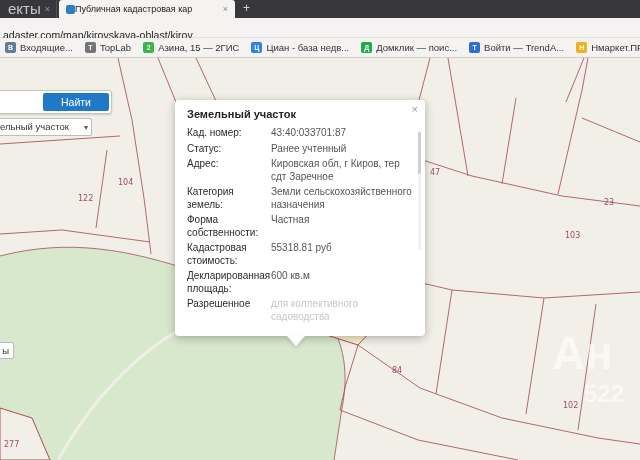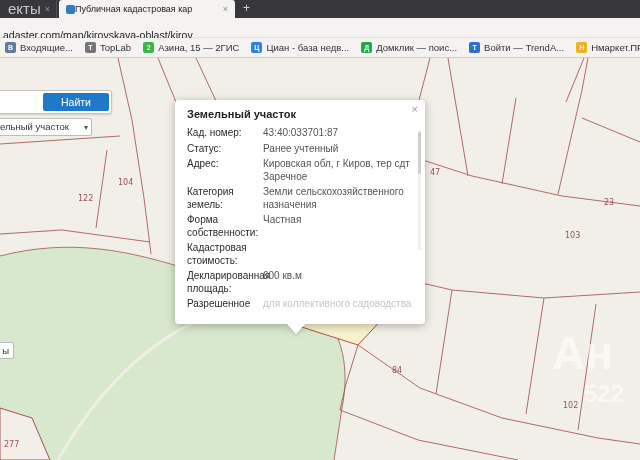--- a/index.html
+++ b/index.html
@@ -40,21 +40,21 @@
 
   .type-select { position:absolute; left:-4px; top:60px; width:96px; height:18px; background:#fff; border:1px solid #bdbdbd; border-radius:2px; font-size:9.5px; color:#333; line-height:16px; padding:0 14px 0 3px; white-space:nowrap; overflow:hidden; z-index:2; }
   .type-caret { position:absolute; right:3px; top:1px; font-size:8px; color:#555; }
 
   .left-chip { position:absolute; left:-6px; top:284px; width:20px; height:17px; background:#fff; border:1px solid #bbb; border-radius:2px; font-size:9.5px; color:#333; line-height:15px; text-align:right; padding-right:4px; z-index:2; }
 
   
   .popup { position:absolute; left:175px; top:42px; width:250px; background:#fff; border-radius:4px; box-shadow:0 2px 10px rgba(0,0,0,.28); padding:8px 12px 10px; z-index:3; }
   .popup-title { text-align:left; font-size:11px; font-weight:bold; color:#222; margin-bottom:7px; }
   .popup-close { position:absolute; right:7px; top:3px; color:#999; font-size:11px; cursor:default; }
-  .prow { display:grid; grid-template-columns:76px 1fr; margin-bottom:3px; font-size:10px; line-height:12.5px; }
+  .prow { display:grid; grid-template-columns:76px 1fr; column-gap:8px; margin-bottom:3px; font-size:10px; line-height:12.5px; }
   .plabel { color:#2b2b2b; }
   .pval { color:#555; }
   .pval.faded { color:#c7c7c7; }
   .popup-scroll { position:absolute; right:4px; top:30px; width:3px; height:120px; background:#efefef; border-radius:2px; }
   .popup-thumb { position:absolute; top:2px; left:0; width:3px; height:42px; background:#cfcfcf; border-radius:2px; }
   .popup-tail { position:absolute; left:112px; bottom:-10px; width:0; height:0; border-left:9px solid transparent; border-right:9px solid transparent; border-top:10px solid #fff; filter:drop-shadow(0 2px 2px rgba(0,0,0,.12)); }
 </style>
 </head>
 <body>
 
@@ -188,20 +188,21 @@
       <div class="prow">
           <span class="plabel">Категория земель:</span>
           <span class="pval">Земли сельскохозяйственного назначения</span>
         </div>
       <div class="prow">
           <span class="plabel">Форма собственности:</span>
           <span class="pval">Частная</span>
         </div>
       <div class="prow">
           <span class="plabel">Кадастровая стоимость:</span>
+          <span class="pval">55318.81 руб</span>
         </div>
       <div class="prow">
           <span class="plabel">Декларированная площадь:</span>
           <span class="pval">600 кв.м</span>
         </div>
       <div class="prow">
           <span class="plabel">Разрешенное</span>
           <span class="pval faded">для коллективного садоводства</span>
         </div>
 

